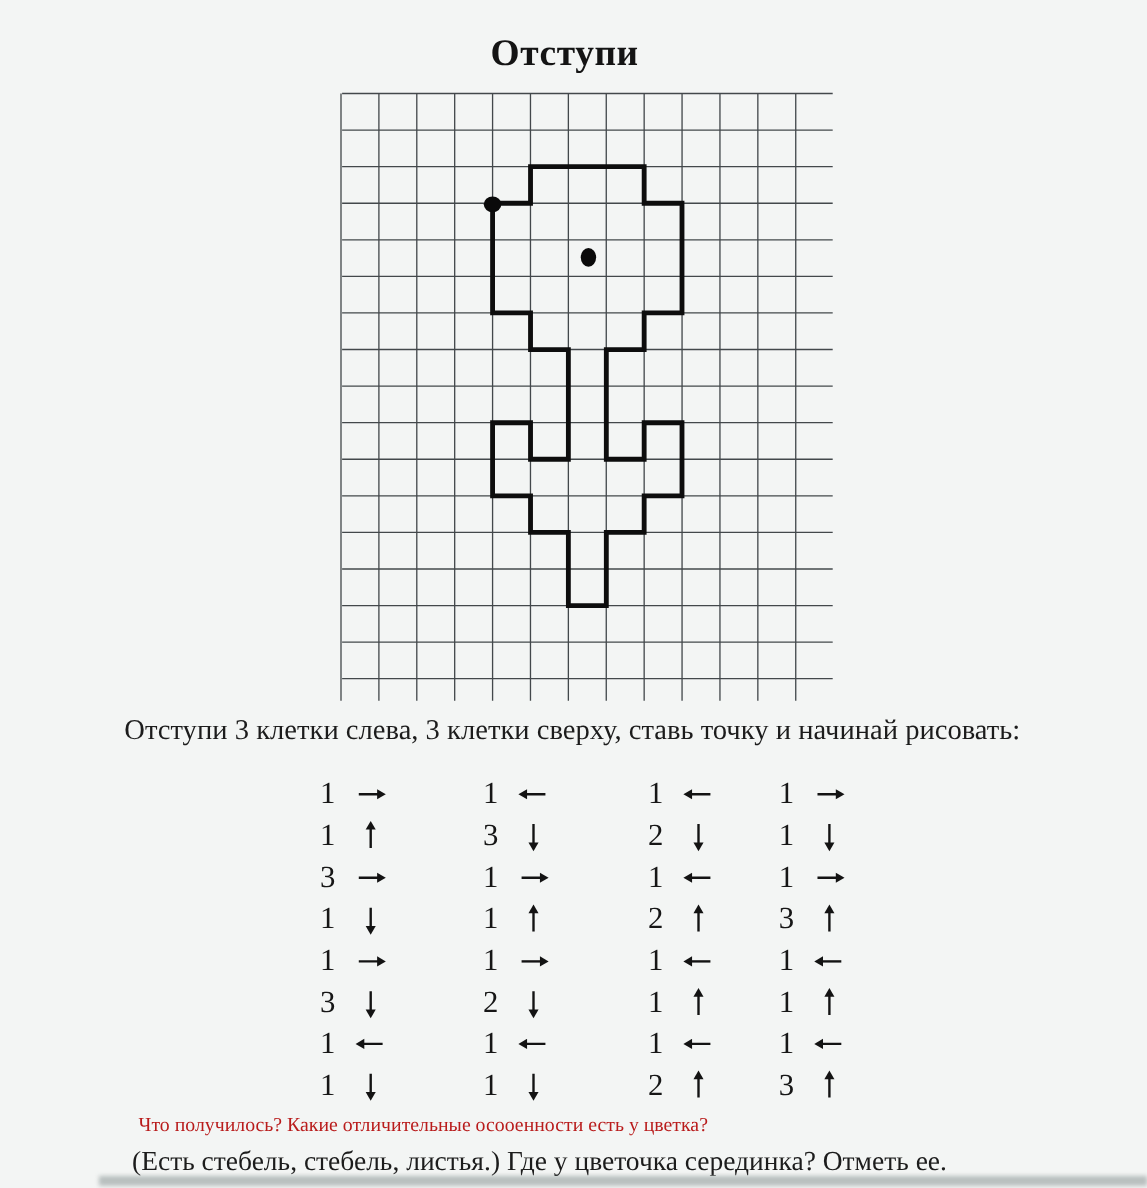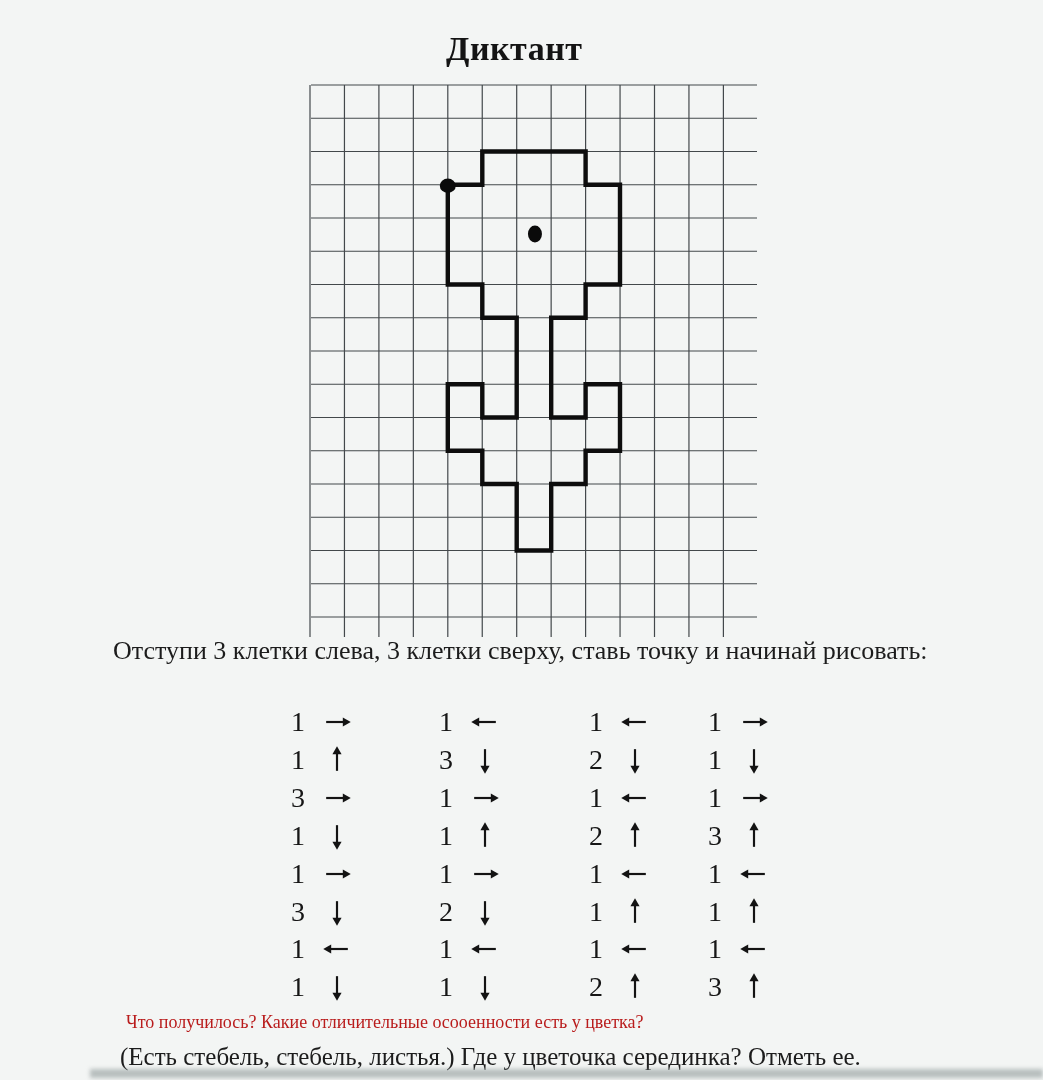--- a/index.html
+++ b/index.html
@@ -7,21 +7,21 @@
     width:1043px;height:1080px;position:relative;overflow:hidden;
     background:#f3f5f4;color:#111;
     font-family:"Liberation Serif", "DejaVu Serif", serif;
   }
   #title{
     position:absolute;left:446px;top:30px;margin:0;
     font-size:34px;font-weight:bold;letter-spacing:.5px;color:#141414;
   }
   #sheet{position:absolute;left:0;top:0}
   #instruction{
-    position:absolute;left:113px;top:636px;
+    position:absolute;left:113px;top:649px;
     font-size:26px;white-space:nowrap;color:#1c1c1c;
   }
   #moves{position:absolute;left:0;top:0}
   .move-cell{
     position:absolute;display:flex;align-items:center;gap:14px;height:34px;
   }
   .move-num{
     font-size:28px;width:20px;text-align:center;line-height:34px;color:#161616;
   }
   .arrow{width:30px;height:30px;display:block}
@@ -36,21 +36,21 @@
   #band{
     position:absolute;left:90px;top:1069px;width:953px;height:9px;
     background:rgba(125,138,138,.5);filter:blur(2px);
   }
 </style>
 </head>
 <body>
 
 <div>
 
-  <h1 id="title">Диктант</h1>
+  <h1 id="title">Отступи</h1>
 
   <svg id="sheet" width="1043" height="660">
     <g id="gridlines">
         <line x1="311" x2="757" y1="85" y2="85" stroke="#43484b" stroke-width="1.2"></line>
         <line x1="311" x2="757" y1="118.25" y2="118.25" stroke="#43484b" stroke-width="1.2"></line>
         <line x1="311" x2="757" y1="151.5" y2="151.5" stroke="#43484b" stroke-width="1.2"></line>
         <line x1="311" x2="757" y1="184.75" y2="184.75" stroke="#43484b" stroke-width="1.2"></line>
         <line x1="311" x2="757" y1="218" y2="218" stroke="#43484b" stroke-width="1.2"></line>
         <line x1="311" x2="757" y1="251.25" y2="251.25" stroke="#43484b" stroke-width="1.2"></line>
         <line x1="311" x2="757" y1="284.5" y2="284.5" stroke="#43484b" stroke-width="1.2"></line>

